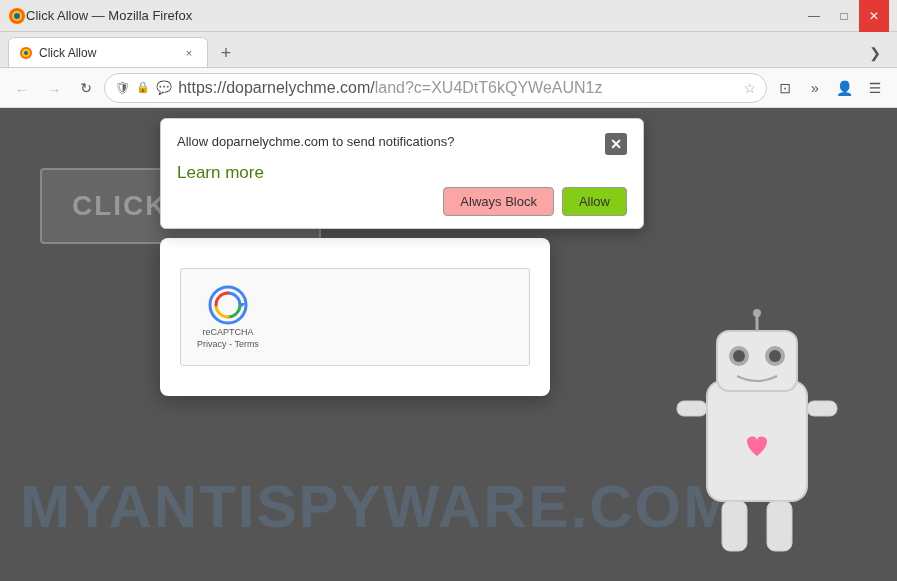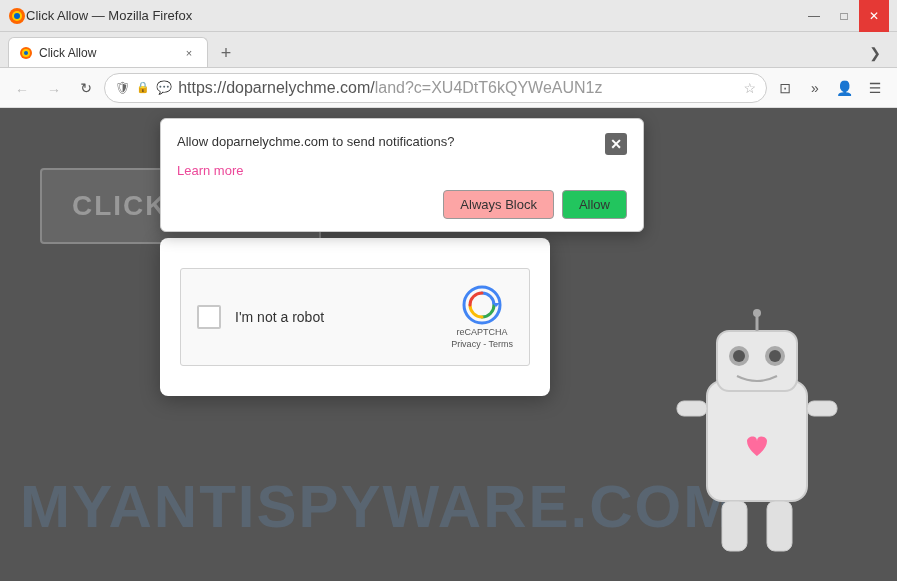--- a/index.html
+++ b/index.html
@@ -208,42 +208,42 @@
       display: flex;
       align-items: center;
       justify-content: center;
       cursor: pointer;
       font-size: 14px;
       font-weight: bold;
       flex-shrink: 0;
       margin-left: 8px;
     }
     .popup-learn-more {
-      color: #ec4899;
-      font-size: 13px;
+      color: #4d7c0f;
+      font-size: 17px;
       text-decoration: none;
       display: block;
-      margin-bottom: 12px;
+      margin-bottom: 4px;
       cursor: pointer;
     }
     .popup-buttons {
       display: flex;
       gap: 8px;
       justify-content: flex-end;
     }
     .popup-btn {
       padding: 6px 16px;
       font-size: 13px;
       border: 1px solid #999;
       border-radius: 4px;
       background: #fca5a5;
       cursor: pointer;
       color: #333;
     }
-    .popup-btn.allow { background: #22c55e; }
+    .popup-btn.allow { background: #84cc16; }
 
     
     .recaptcha-container {
       position: absolute;
       top: 130px;
       left: 160px;
       background: white;
       border-radius: 8px;
       box-shadow: 0 4px 20px rgba(0,0,0,0.3);
       width: 390px;
@@ -399,24 +399,20 @@
       </div>
       <a class="popup-learn-more">Learn more</a>
       <div class="popup-buttons">
         <button class="popup-btn">Always Block</button>
         <button class="popup-btn allow">Allow</button>
       </div>
     </div>
 
     <div class="recaptcha-container">
       <div class="recaptcha-box">
-        <div class="recaptcha-left">
-          <div class="recaptcha-checkbox"></div>
-          <span class="recaptcha-label">I'm not a robot</span>
-        </div>
         <div class="recaptcha-right">
 
           <svg class="recaptcha-logo" viewBox="0 0 40 40" xmlns="http://www.w3.org/2000/svg">
             <circle cx="20" cy="20" r="18" fill="none" stroke="#4285f4" stroke-width="3"></circle>
             <path d="M20 8 A12 12 0 0 1 32 20" stroke="#4285f4" stroke-width="3" fill="none" stroke-linecap="round"></path>
             <path d="M32 20 A12 12 0 0 1 20 32" stroke="#34a853" stroke-width="3" fill="none" stroke-linecap="round"></path>
             <path d="M20 32 A12 12 0 0 1 8 20" stroke="#fbbc05" stroke-width="3" fill="none" stroke-linecap="round"></path>
             <path d="M8 20 A12 12 0 0 1 20 8" stroke="#ea4335" stroke-width="3" fill="none" stroke-linecap="round"></path>
             <polygon points="30,18 34,22 38,18" fill="#4285f4"></polygon>
           </svg>

